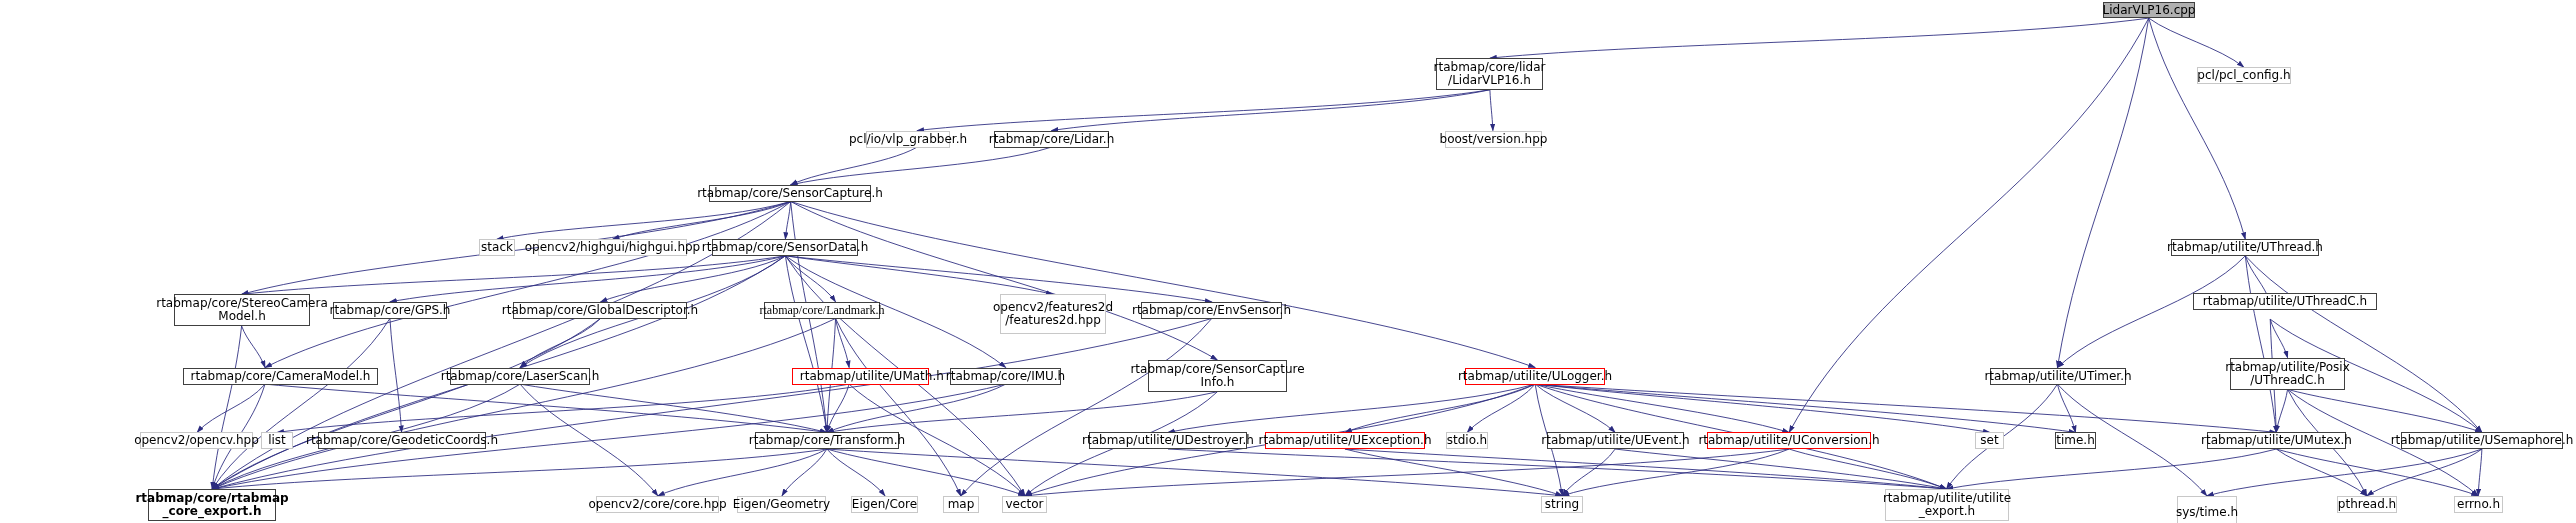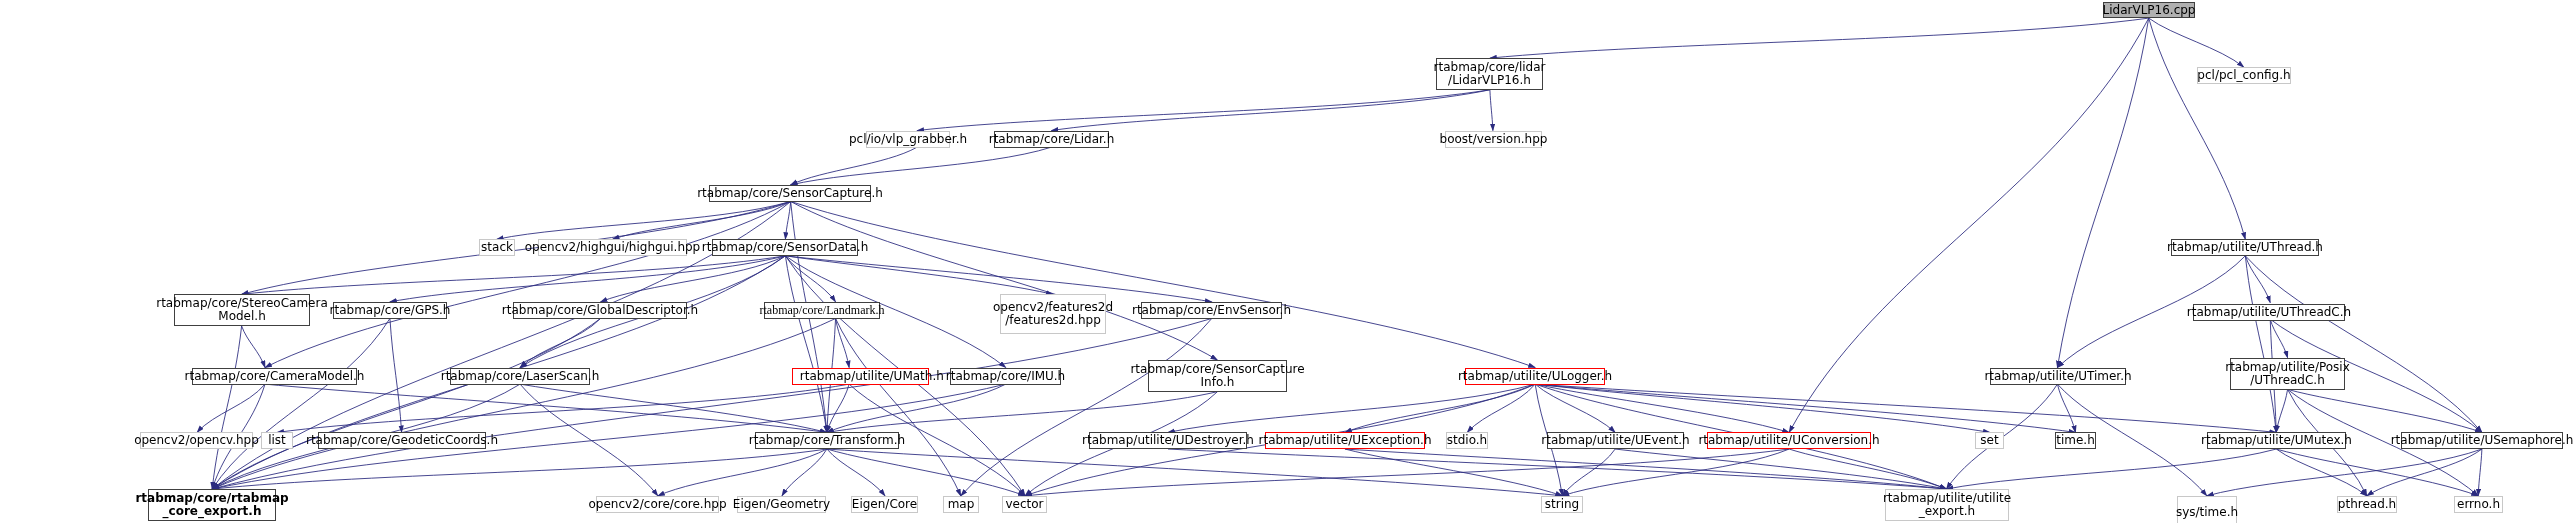--- a/index.html
+++ b/index.html
@@ -134,32 +134,32 @@
 /LidarVLP16.h</div>
       <div class="node n-ext" style="left: 2197px; top: 67px; width: 94px; height: 16.6px;">pcl/pcl_config.h</div>
       <div class="node n-ext" style="left: 866px; top: 131px; width: 84px; height: 16.6px;">pcl/io/vlp_grabber.h</div>
       <div class="node n-hdr" style="left: 994px; top: 131px; width: 115px; height: 16.6px;">rtabmap/core/Lidar.h</div>
       <div class="node n-ext" style="left: 1445px; top: 131px; width: 97px; height: 16.6px;">boost/version.hpp</div>
       <div class="node n-hdr" style="left: 709px; top: 185px; width: 162px; height: 16.6px;">rtabmap/core/SensorCapture.h</div>
       <div class="node n-hdr" style="left: 2171px; top: 239px; width: 148px; height: 16.6px;">rtabmap/utilite/UThread.h</div>
       <div class="node n-ext" style="left: 479px; top: 239px; width: 36px; height: 16.6px;">stack</div>
       <div class="node n-ext" style="left: 538px; top: 239px; width: 149px; height: 16.6px;">opencv2/highgui/highgui.hpp</div>
       <div class="node n-hdr" style="left: 712px; top: 239px; width: 146px; height: 16.6px;">rtabmap/core/SensorData.h</div>
-      <div class="node n-hdr" style="left: 2193px; top: 304px; width: 152px; height: 16.6px;">rtabmap/utilite/UThreadC.h</div>
+      <div class="node n-hdr" style="left: 2193px; top: 293px; width: 184px; height: 16.6px;">rtabmap/utilite/UThreadC.h</div>
       <div class="node n-hdr" style="left: 174px; top: 294px; width: 136px; height: 32px;">rtabmap/core/StereoCamera
 Model.h</div>
       <div class="node n-hdr" style="left: 333px; top: 302px; width: 114px; height: 16.6px;">rtabmap/core/GPS.h</div>
       <div class="node n-hdr" style="left: 513px; top: 302px; width: 174px; height: 16.6px;">rtabmap/core/GlobalDescriptor.h</div>
       <div class="node n-hdr" style="left: 764px; top: 302px; width: 116px; height: 16.6px; font-family: Liberation Serif, serif;">rtabmap/core/Landmark.h</div>
       <div class="node n-ext" style="left: 1000px; top: 294px; width: 106px; height: 40px;">opencv2/features2d
 /features2d.hpp</div>
       <div class="node n-hdr" style="left: 1141px; top: 302px; width: 141px; height: 16.6px;">rtabmap/core/EnvSensor.h</div>
       <div class="node n-hdr" style="left: 2230px; top: 358px; width: 115px; height: 32px;">rtabmap/utilite/Posix
 /UThreadC.h</div>
-      <div class="node n-hdr" style="left: 192px; top: 368px; width: 165px; height: 16.6px;">rtabmap/core/CameraModel.h</div>
+      <div class="node n-hdr" style="left: 183px; top: 368px; width: 195px; height: 16.6px;">rtabmap/core/CameraModel.h</div>
       <div class="node n-hdr" style="left: 450px; top: 368px; width: 140px; height: 16.6px;">rtabmap/core/LaserScan.h</div>
       <div class="node n-red" style="left: 792px; top: 368px; width: 137px; height: 16.6px; padding-left: 25px;">rtabmap/utilite/UMath.h</div>
       <div class="node n-hdr" style="left: 950px; top: 368px; width: 111px; height: 16.6px;">rtabmap/core/IMU.h</div>
       <div class="node n-hdr" style="left: 1148px; top: 360px; width: 139px; height: 32px;">rtabmap/core/SensorCapture
 Info.h</div>
       <div class="node n-red" style="left: 1465px; top: 368px; width: 140px; height: 16.6px;">rtabmap/utilite/ULogger.h</div>
       <div class="node n-hdr" style="left: 1990px; top: 368px; width: 136px; height: 16.6px;">rtabmap/utilite/UTimer.h</div>
       <div class="node n-ext" style="left: 140px; top: 432px; width: 113px; height: 16.6px;">opencv2/opencv.hpp</div>
       <div class="node n-ext" style="left: 261px; top: 432px; width: 32px; height: 16.6px;">list</div>
       <div class="node n-hdr" style="left: 318px; top: 432px; width: 168px; height: 16.6px;">rtabmap/core/GeodeticCoords.h</div>

